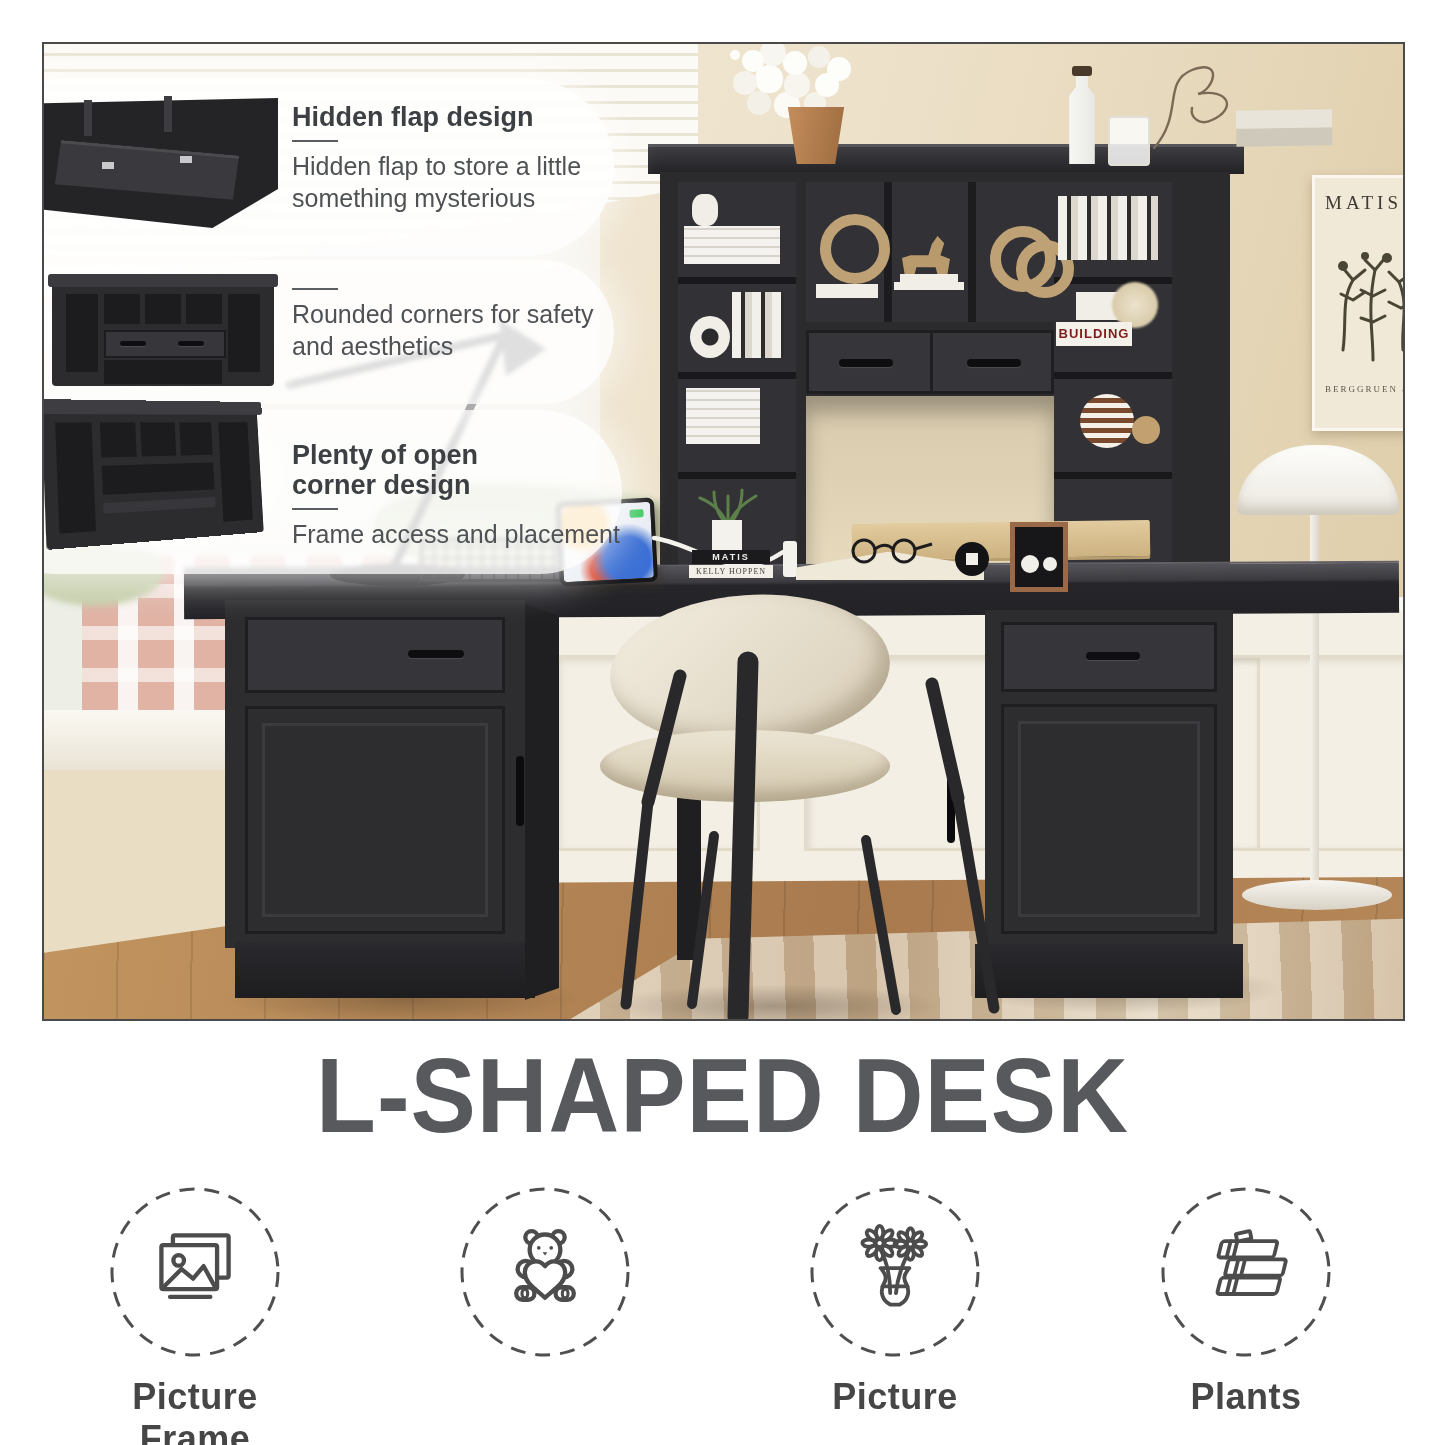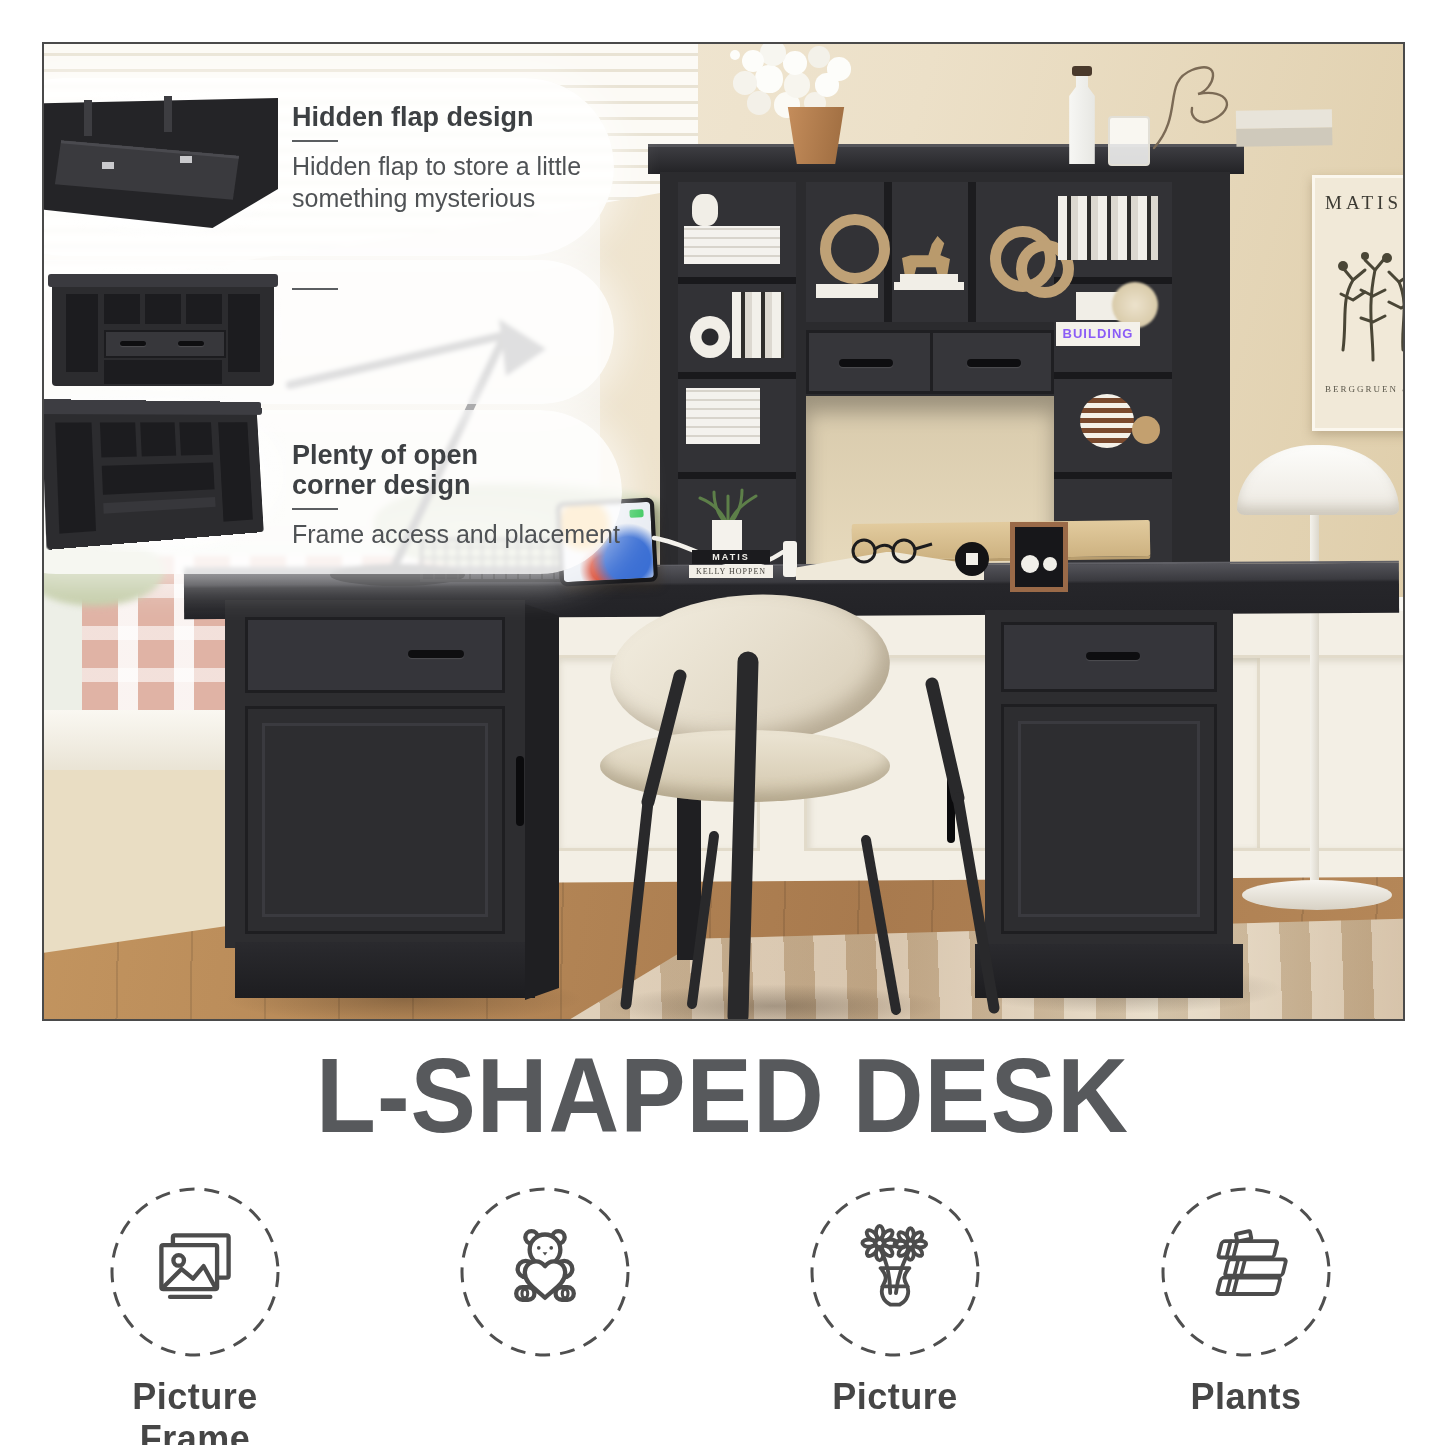--- a/index.html
+++ b/index.html
@@ -242,21 +242,21 @@
        clip-path:polygon(0 48%,18% 42%,55% 42%,62% 18%,74% 0,88% 16%,80% 42%,100% 50%,92% 100%,78% 100%,70% 68%,30% 68%,22% 100%,8% 100%);"></div>
   <div class="abs white-base" style="left:850px;top:238px;width:70px;height:8px;"></div>
   <div class="abs white-base" style="left:856px;top:230px;width:58px;height:8px;"></div>
   <div class="abs gold-ring" style="left:946px;top:182px;width:44px;height:44px;"></div>
   <div class="abs gold-ring" style="left:972px;top:196px;width:36px;height:36px;"></div>
 
   <div class="abs vbooks" style="left:1014px;top:152px;width:100px;height:64px;"></div>
   <div class="abs white-base" style="left:1032px;top:248px;width:56px;height:28px;"></div>
   <div class="abs" style="left:1068px;top:238px;width:46px;height:46px;border-radius:50%;filter:blur(1px);
        background:radial-gradient(circle,#ece2cc,#d9cbaa 70%);"></div>
-  <div class="abs" style="left:1012px;top:278px;width:84px;height:24px;background:#f4f1ea;color:#8b5cf6;
+  <div class="abs" style="left:1012px;top:278px;width:76px;height:24px;background:#f4f1ea;color:#7f1d1d;
        font-size:13px;font-weight:bold;letter-spacing:1px;text-align:center;line-height:24px;">BUILDING</div>
   <div class="abs" style="left:1036px;top:350px;width:54px;height:54px;border-radius:50%;
        background:repeating-linear-gradient(0deg,#f5f1e8 0 5px,#7a4a2e 5px 10px);"></div>
   <div class="abs" style="left:1088px;top:372px;width:28px;height:28px;border-radius:50%;background:#c3a06f;"></div>
 
   <div class="abs flowers"></div>
   <div class="abs vase"></div>
   <div class="abs bottle"></div>
   <div class="abs bottle-cap"></div>
   <div class="abs cup"></div>
@@ -400,20 +400,21 @@
     </div>
   </div>
 
   <div class="callout" style="top:58px;">
     <h3>Hidden flap design</h3>
     <div class="rule"></div>
     <p>Hidden flap to store a little something mysterious</p>
   </div>
   <div class="callout" style="top:236px;">
     <div class="rule"></div>
+    <p>Rounded corners for safety and aesthetics</p>
   </div>
   <div class="callout" style="top:396px;">
     <h3>Plenty of open
 corner design</h3>
     <div class="rule"></div>
     <p>Frame access and placement</p>
   </div>
 </div>
 
 <h1 class="big-title">L-SHAPED DESK</h1>

